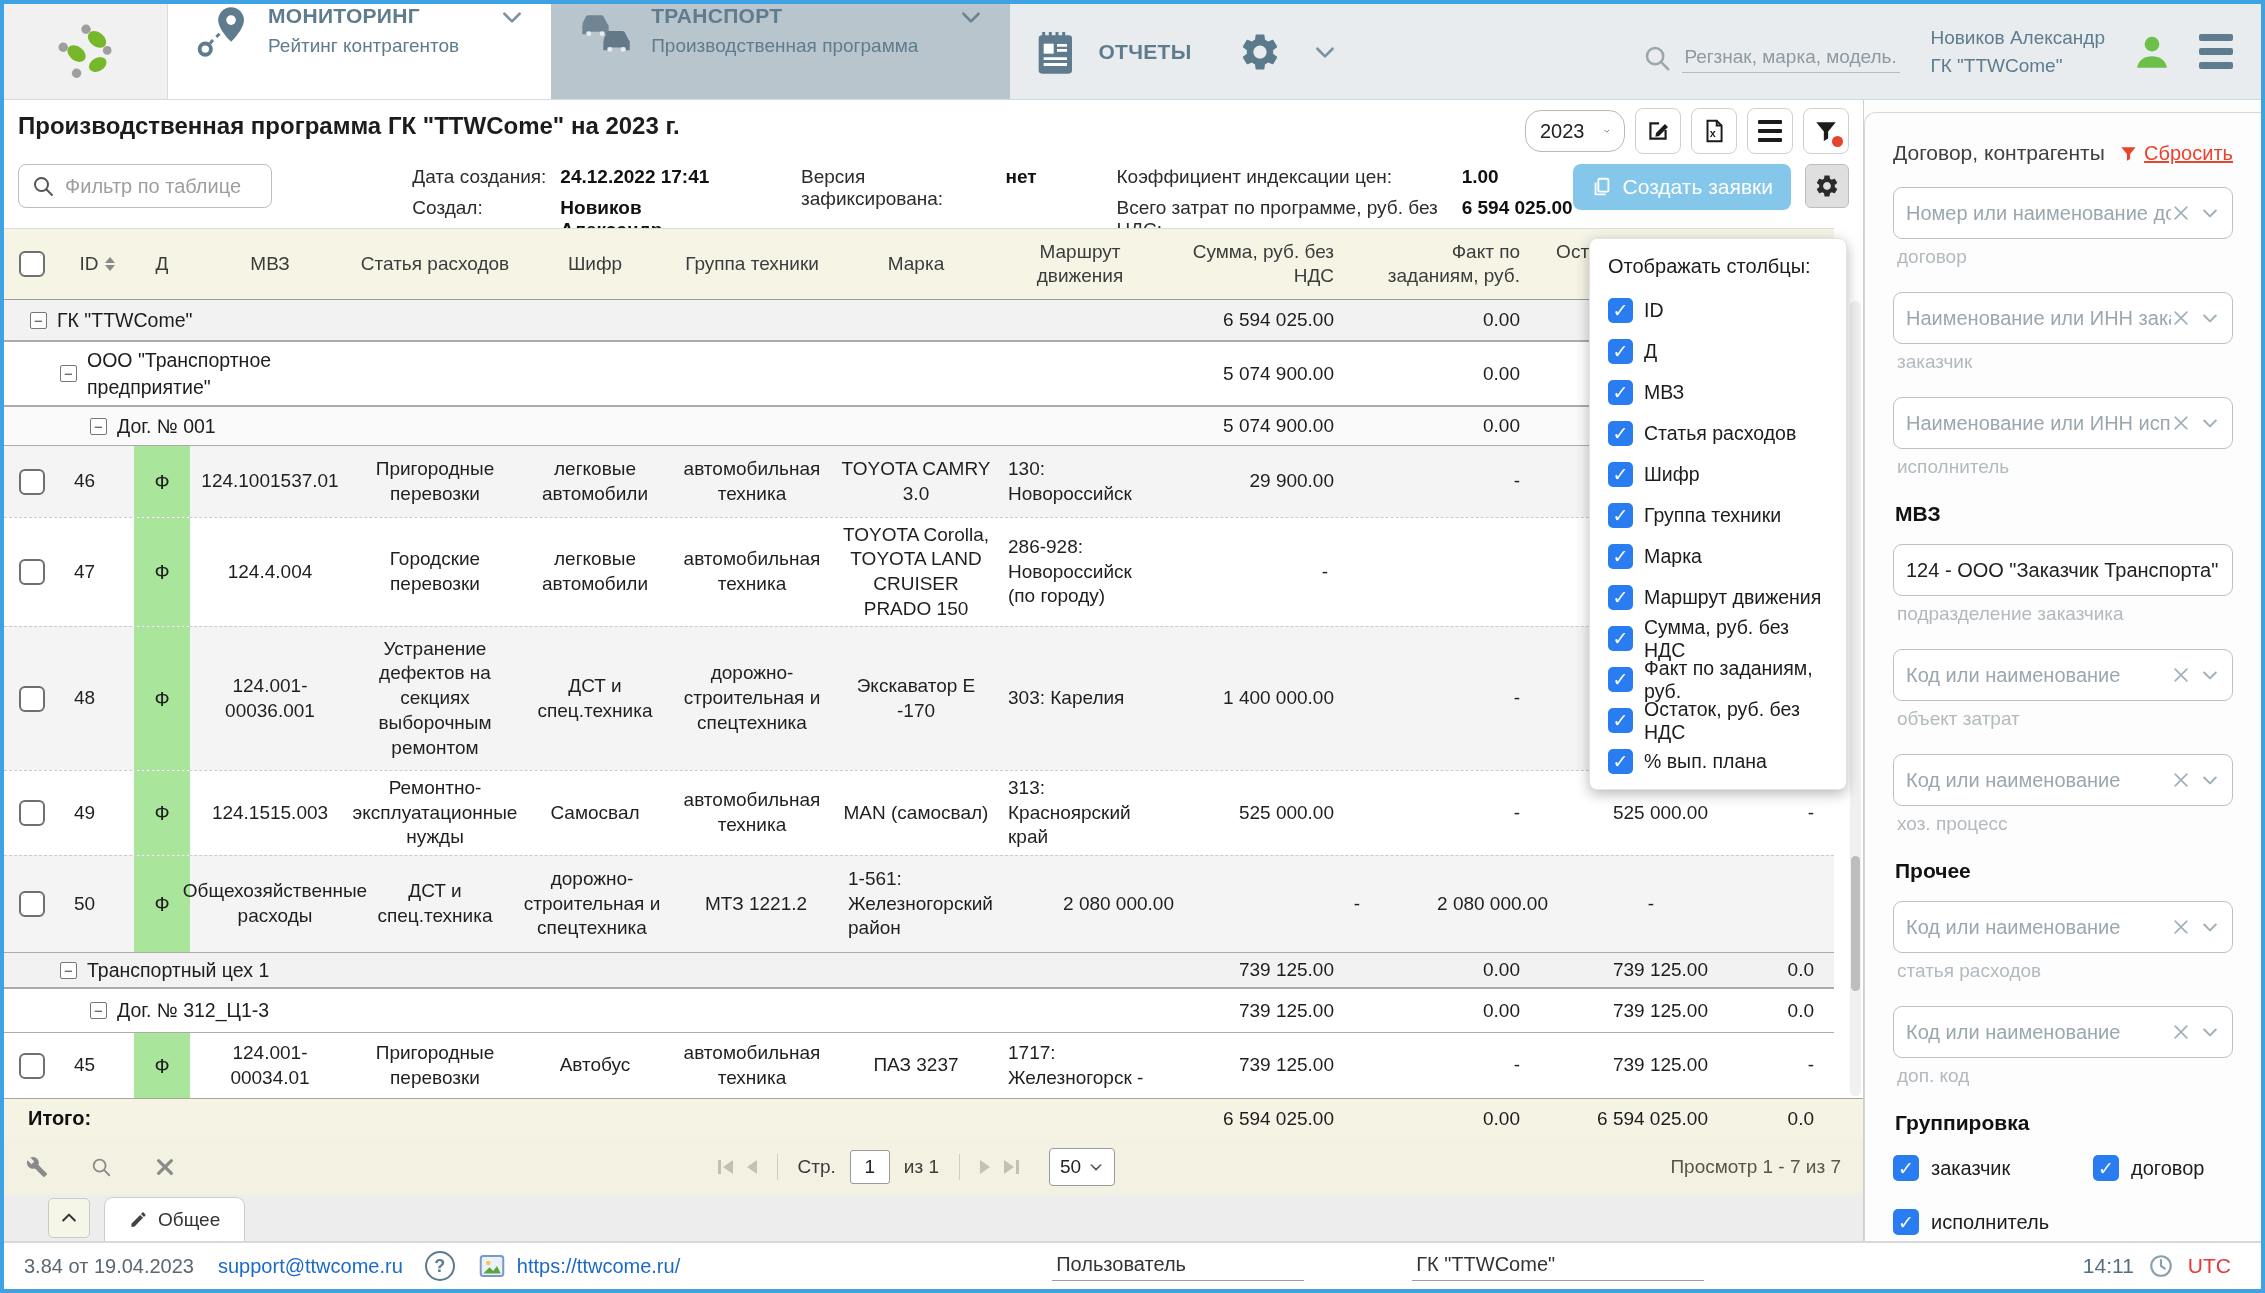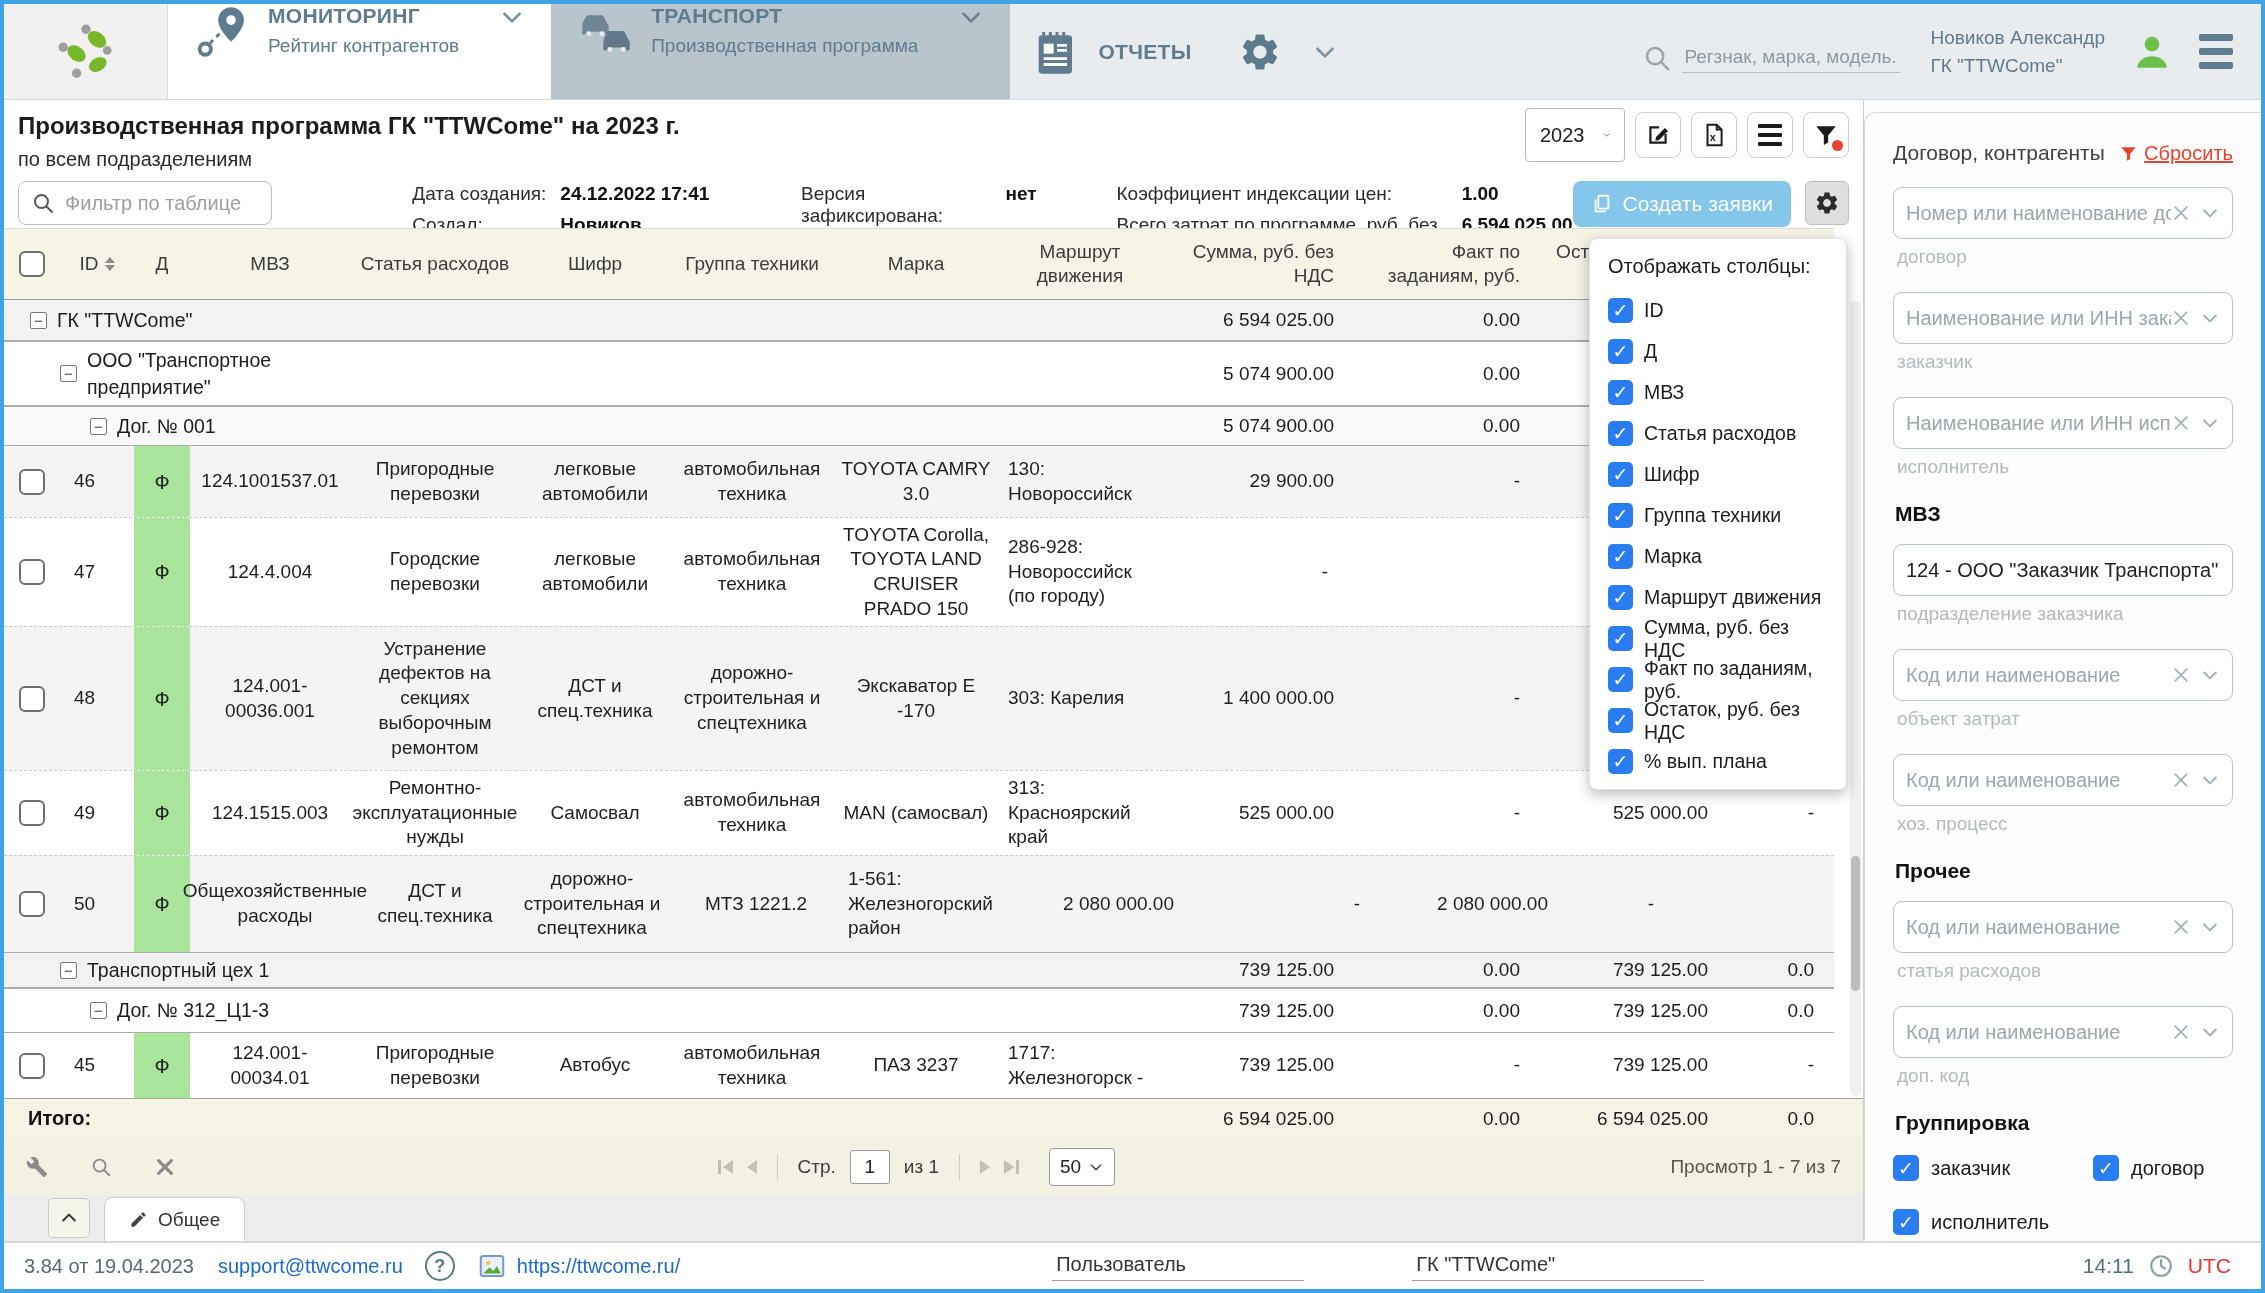--- a/index.html
+++ b/index.html
@@ -35,21 +35,21 @@
   
   .body-row{flex:1 1 auto;display:flex;min-height:0}
   .main{width:1859px;flex:0 0 1859px;display:flex;flex-direction:column;background:#fff;min-height:0}
 
   
   .head-zone{height:128px;flex:0 0 128px;padding:8px 14px 0 14px;position:relative}
   .hz-row1{display:flex;align-items:flex-start}
   .page-title{font-size:24px;font-weight:700;color:#1c1c1c;margin-top:4px}
   .page-subtitle{font-size:20px;color:#2b2b2b;margin-top:8px}
   .hz-controls{margin-left:auto;display:flex;align-items:center;gap:10px}
-  .select-box{height:54px;border:1px solid #b9b9b9;border-radius:4px;background:#fff;display:flex;align-items:center;padding:0 14px;font-size:20px;color:#222;cursor:pointer}
+  .select-box{height:42px;border:1px solid #b9b9b9;border-radius:16px;background:#fff;display:flex;align-items:center;padding:0 14px;font-size:20px;color:#222;cursor:pointer}
   .select-box .chev{width:20px;height:20px;color:#555;margin-left:18px}
   .sel-year{width:100px}
   .sel-program{width:540px}
   .sel-program span{white-space:nowrap;overflow:hidden;flex:1}
   .icon-btn{width:46px;height:46px;border:1px solid #cfcfcf;border-radius:8px;background:#fff;display:flex;align-items:center;justify-content:center;color:#1b1b1b;cursor:pointer;position:relative}
   .icon-btn svg{width:26px;height:26px}
   .red-dot{position:absolute;right:5px;bottom:6px;width:11px;height:11px;border-radius:50%;background:#e8432e}
   .hz-row2{display:flex;align-items:flex-start;margin-top:10px}
   .filter-box{width:272px;height:44px;border:1px solid #bdbdbd;border-radius:8px;background:#fff;display:flex;align-items:center;padding:0 12px}
   .filter-box .mag{width:24px;height:24px;color:#555;margin-right:10px;flex:0 0 auto}
@@ -336,21 +336,20 @@
       </div>
   </div>
 
   <div class="body-row">
     <div class="main">
 
       <div class="head-zone">
         <div class="hz-row1">
           <div>
             <div class="page-title">Производственная программа ГК "TTWCome" на 2023 г.</div>
-            <div class="page-subtitle">по всем подразделениям</div>
           </div>
           <div class="hz-controls">
             <div class="select-box sel-year">
               <span>2023</span>
               <svg class="chev">
                   <use href="#i-chev"></use>
                 </svg>
             </div>
             <div class="icon-btn">
                 <svg>

